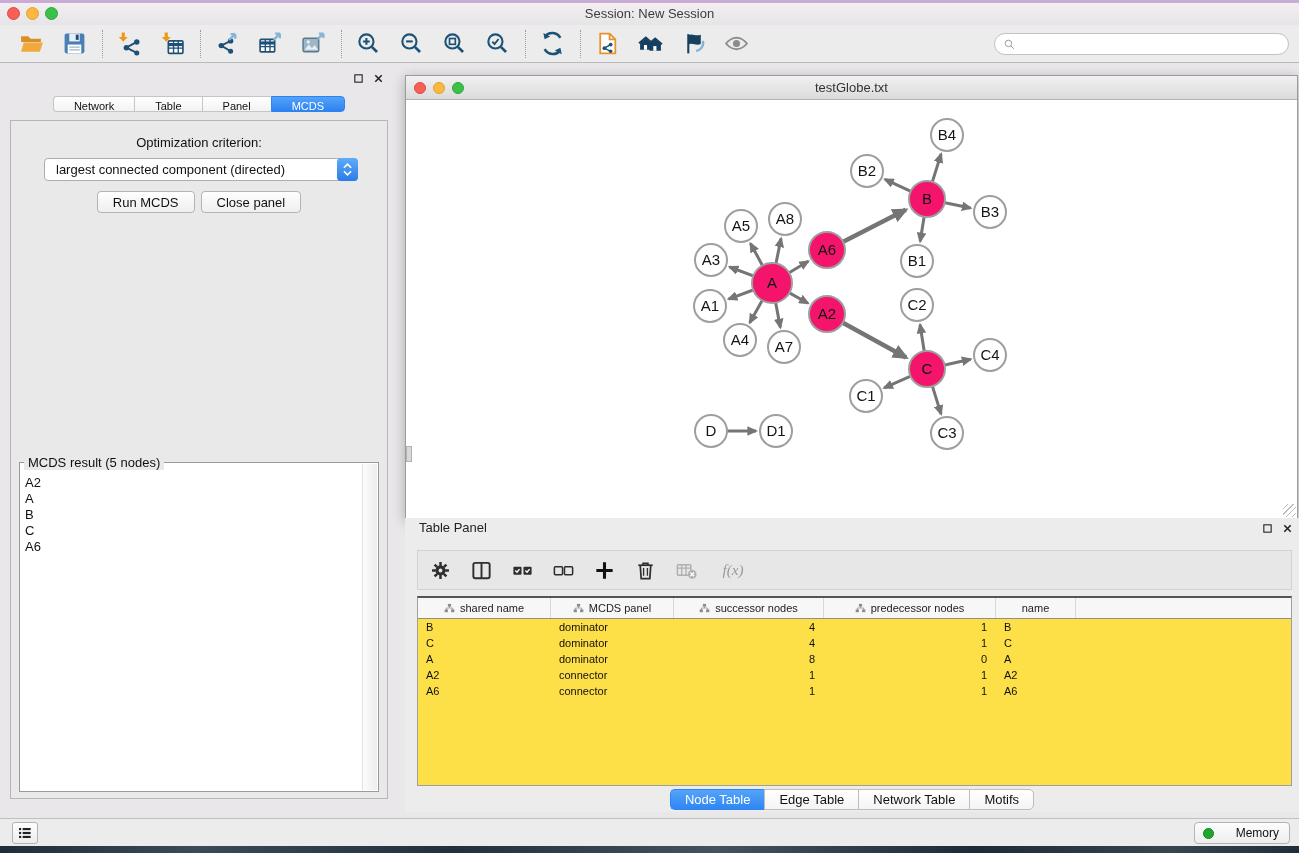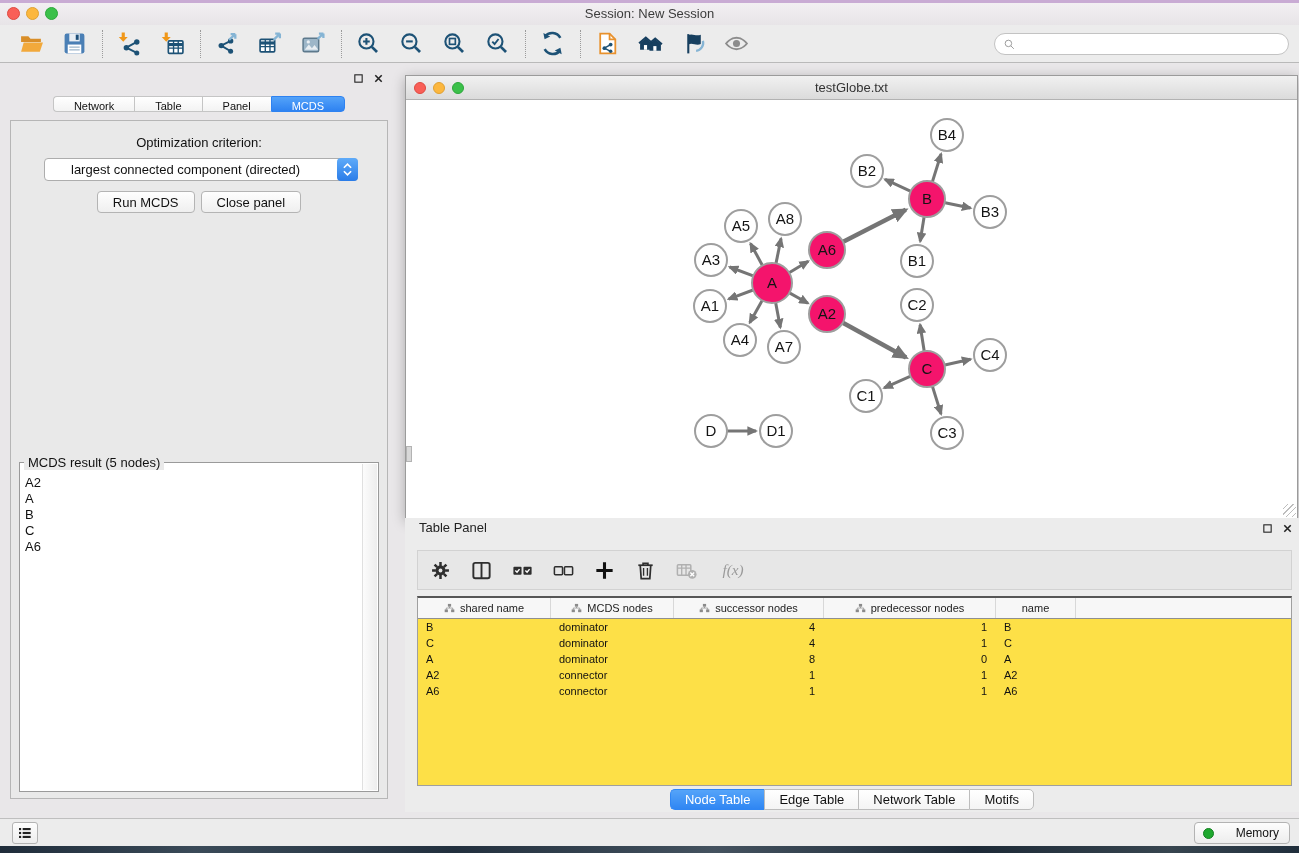--- a/index.html
+++ b/index.html
@@ -40,21 +40,21 @@
   .cp-tabs { position:absolute; top:28px; left:0; right:0; display:flex; justify-content:center; z-index:3; }
   .cp-tab { font-size:11px; height:16px; line-height:18px; padding:0 20px; background:linear-gradient(#ffffff,#f3f3f3);
     border:1px solid #c5c5c5; border-right:none; color:#111; cursor:pointer; }
   .cp-tab:first-child { border-radius:4px 0 0 4px; }
   .cp-tab:last-child { border-right:1px solid #c5c5c5; border-radius:0 4px 4px 0; }
   .cp-tab.active { background:linear-gradient(#54a3f9,#2e82f1); border-color:#2e82f1; color:#fff; }
 
   .cp-content { position:absolute; top:52px; left:2px; right:2px; bottom:4px; background:#e9e9e9; border:1px solid #b6b6b6; }
   .opt-label { position:absolute; top:14px; width:100%; text-align:center; font-size:13px; }
   .dropdown { position:absolute; left:33px; top:37px; width:314px; height:23px; background:#fff;
-    border:1px solid #adadad; border-radius:4px; font-size:13px; line-height:21px; padding-left:26px; cursor:pointer; }
+    border:1px solid #adadad; border-radius:4px; font-size:13px; line-height:21px; padding-left:11px; cursor:pointer; }
   .dropdown-stepper { position:absolute; right:-1px; top:-1px; width:21px; height:23px; border-radius:4px;
     background:linear-gradient(#5fabf9,#2a7ce8); display:flex; flex-direction:column; align-items:center; justify-content:center; gap:1px; }
   .dropdown-stepper svg { width:9px; height:6px; }
   .btn-row { position:absolute; top:70px; width:100%; display:flex; justify-content:center; gap:6px; }
   .push-btn { height:22px; padding:0 15px; font-size:13px; font-family:inherit; color:#111;
     background:linear-gradient(#fefefe,#efefef); border:1px solid #b4b4b4; border-radius:4px; cursor:pointer; }
 
   .groupbox { position:absolute; left:8px; top:341px; width:360px; bottom:6px; border:1px solid #9a9a9a; background:#fff; }
   .groupbox-legend { position:absolute; top:-8px; left:4px; background:#e9e9e9; padding:0 4px; font-size:13px; color:#111; }
   .mcds-list { position:absolute; top:1px; left:1px; right:17px; bottom:1px; padding:11px 0 0 4px;
@@ -548,21 +548,21 @@
           </svg>
           <span>shared name</span>
         </div>
         <div class="th-cell" style="width: 123px;">
           <svg viewBox="0 0 24 24">
             <rect x="8.5" y="2" width="7" height="6" fill="#8a8a8a"></rect>
             <path d="M12 8v3M5 11v3.5M19 11v3.5M5 11h14" stroke="#8a8a8a" stroke-width="1.6" fill="none"></path>
             <rect x="1.5" y="14" width="7" height="6" fill="#8a8a8a"></rect>
             <rect x="15.5" y="14" width="7" height="6" fill="#8a8a8a"></rect>
           </svg>
-          <span>MCDS nodes</span>
+          <span>MCDS panel</span>
         </div>
         <div class="th-cell" style="width: 150px;">
           <svg viewBox="0 0 24 24">
             <rect x="8.5" y="2" width="7" height="6" fill="#8a8a8a"></rect>
             <path d="M12 8v3M5 11v3.5M19 11v3.5M5 11h14" stroke="#8a8a8a" stroke-width="1.6" fill="none"></path>
             <rect x="1.5" y="14" width="7" height="6" fill="#8a8a8a"></rect>
             <rect x="15.5" y="14" width="7" height="6" fill="#8a8a8a"></rect>
           </svg>
           <span>successor nodes</span>
         </div>

